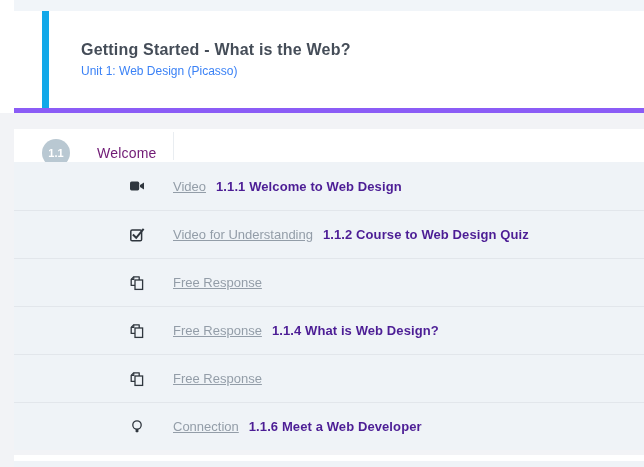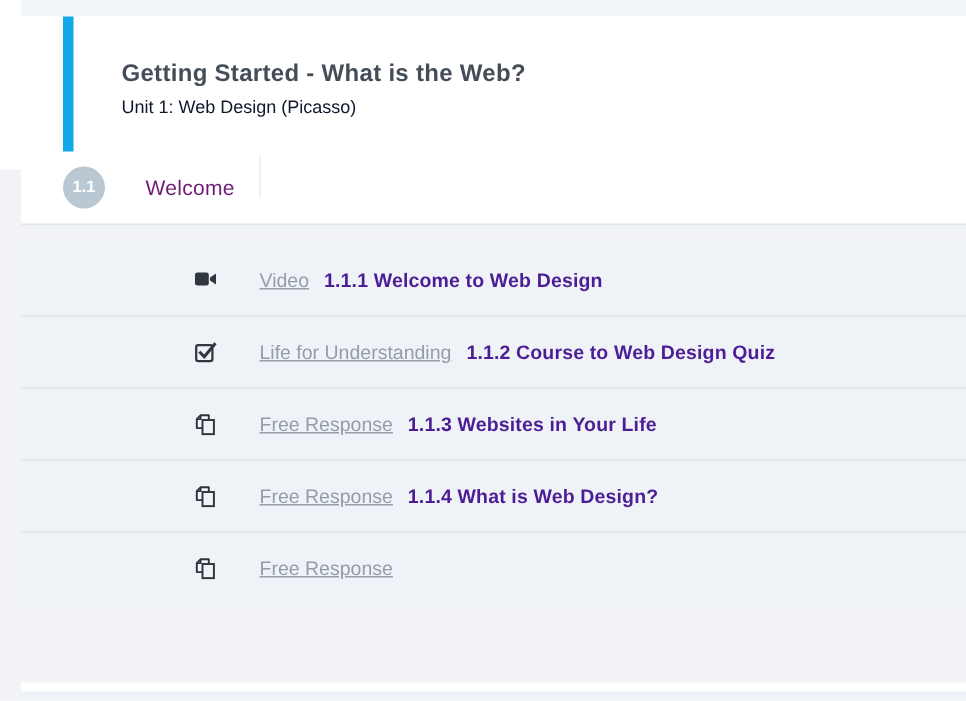--- a/index.html
+++ b/index.html
@@ -30,25 +30,25 @@
     padding-left: 28px;
   }
   .accent-bar {
     width: 7px; height: 100%; background: #11a8e9; flex: none;
   }
   .header-text { padding: 30px 0 0 32px; }
   .header-title {
     font-size: 16px; font-weight: bold; color: #454d58; letter-spacing: .2px;
   }
   .header-subtitle {
-    margin-top: 5px; font-size: 12px; color: #0f172a;
+    margin-top: 5px; font-size: 12px; color: #3b82f6;
   }
 
   .section-row {
-    position: absolute; left: 14px; top: 101px; width: 630px; height: 49px;
+    position: absolute; left: 14px; top: 129px; width: 630px; height: 49px;
     background: #ffffff;
     border-bottom: 1px solid #e2e6eb;
     display: flex; align-items: center;
   }
   .section-badge {
     width: 28px; height: 28px; border-radius: 50%;
     background: #b9c8d2; color: #ffffff;
     font-size: 11px; font-weight: bold;
     display: flex; align-items: center; justify-content: center;
     margin-left: 28px; flex: none;
@@ -124,34 +124,33 @@
     <span class="item-title">1.1.1 Welcome to Web Design</span>
   </div>
 
   <div class="item-row">
     <span class="item-icon">
         <svg width="16" height="16" viewBox="0 0 16 16">
           <rect x="1.8" y="3" width="10.8" height="10.8" rx="1.4" fill="none" stroke="#2f363e" stroke-width="1.5"></rect>
           <path d="M4.6 8.2 L7.2 10.8 L14 2.6" fill="none" stroke="#2f363e" stroke-width="2" stroke-linecap="square"></path>
         </svg>
       </span>
-    <span class="item-type">Life for Understanding</span>
+    <span class="item-type">Video for Understanding</span>
     <span class="item-title">1.1.2 Course to Web Design Quiz</span>
   </div>
 
   <div class="item-row">
     <span class="item-icon">
         <svg width="16" height="16" viewBox="0 0 16 16">
           <path d="M4.8 1.8 h5.4 v8.6 h-8 v-6 z" fill="none" stroke="#2f363e" stroke-width="1.3" stroke-linejoin="round"></path>
           <path d="M4.8 1.8 v2.6 h-2.6" fill="none" stroke="#2f363e" stroke-width="1.1"></path>
           <rect x="6" y="5" width="7.6" height="9.4" fill="#eff3f7" stroke="#2f363e" stroke-width="1.3"></rect>
         </svg>
       </span>
     <span class="item-type">Free Response</span>
-    <span class="item-title">1.1.3 Websites in Your Life</span>
   </div>
 
   <div class="item-row">
     <span class="item-icon">
         <svg width="16" height="16" viewBox="0 0 16 16">
           <path d="M4.8 1.8 h5.4 v8.6 h-8 v-6 z" fill="none" stroke="#2f363e" stroke-width="1.3" stroke-linejoin="round"></path>
           <path d="M4.8 1.8 v2.6 h-2.6" fill="none" stroke="#2f363e" stroke-width="1.1"></path>
           <rect x="6" y="5" width="7.6" height="9.4" fill="#eff3f7" stroke="#2f363e" stroke-width="1.3"></rect>
         </svg>
       </span>
@@ -163,16 +162,26 @@
     <span class="item-icon">
         <svg width="16" height="16" viewBox="0 0 16 16">
           <path d="M4.8 1.8 h5.4 v8.6 h-8 v-6 z" fill="none" stroke="#2f363e" stroke-width="1.3" stroke-linejoin="round"></path>
           <path d="M4.8 1.8 v2.6 h-2.6" fill="none" stroke="#2f363e" stroke-width="1.1"></path>
           <rect x="6" y="5" width="7.6" height="9.4" fill="#eff3f7" stroke="#2f363e" stroke-width="1.3"></rect>
         </svg>
       </span>
     <span class="item-type">Free Response</span>
   </div>
 
+  <div class="item-row">
+    <span class="item-icon">
+        <svg width="16" height="16" viewBox="0 0 16 16">
+          <circle cx="8" cy="6" r="4.2" fill="none" stroke="#2f363e" stroke-width="1.3"></circle>
+          <path d="M6.6 10 h2.8 v2.2 l-1.4 1.6 l-1.4 -1.6 z" fill="#2f363e"></path>
+        </svg>
+      </span>
+    <span class="item-type">Connection</span>
+    <span class="item-title">1.1.6 Meet a Web Developer</span>
+  </div>
 </div>
 
 <div class="bottom-gap"></div>
 <div class="next-row-sliver"></div>
 
 </body></html>

